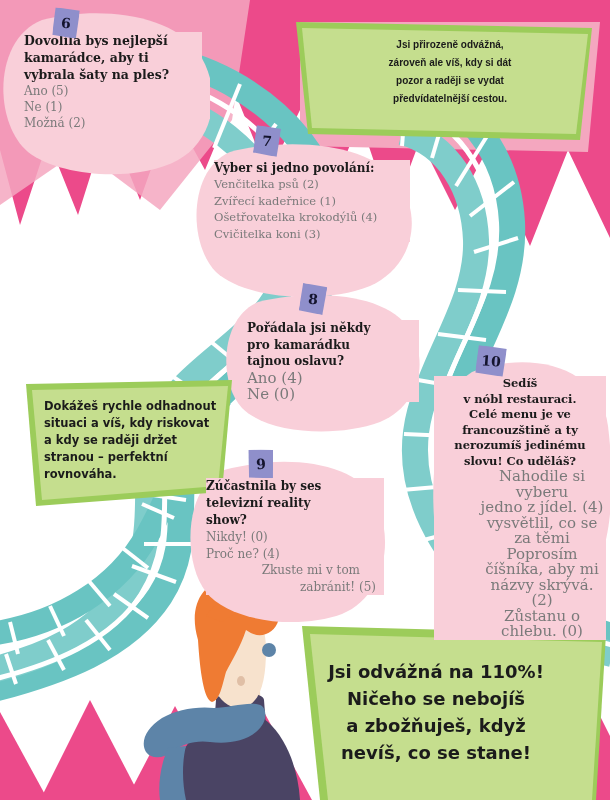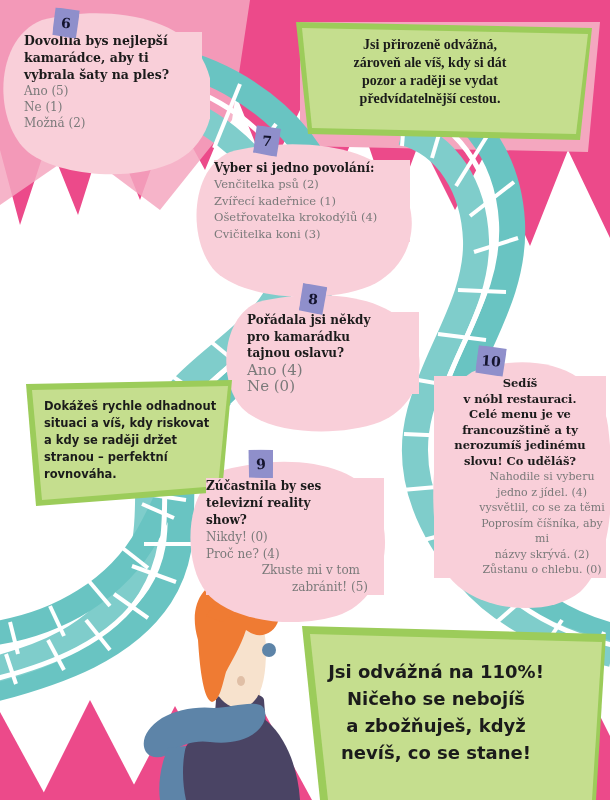--- a/index.html
+++ b/index.html
@@ -211,21 +211,21 @@
       <div>Ano (5)</div>
       <div>Ne (1)</div>
       <div>Možná (2)</div>
     </div>
   </div>
 
   <svg class="greenbox" style="left:288px;top:18px;width:312px;height:124px;z-index:5;" viewBox="0 0 312 124">
     <path fill="#9ccc5a" d="M8,4 L304,10 L292,122 L20,116 Z"></path>
     <path fill="#c5de8e" d="M14,10 L300,16 L288,116 L24,110 Z"></path>
   </svg>
-  <div class="greenbox t-center" style="left:288px;top:36px;width:284px;font-size:14px;line-height:18px;font-family:Liberation Serif, serif;">
+  <div class="greenbox t-center" style="left:308px;top:36px;width:284px;font-size:10px;line-height:18px;font-family:Liberation Sans, sans-serif;">
     <span class="line">Jsi přirozeně odvážná,</span>
     <span class="line">zároveň ale víš, kdy si dát</span>
     <span class="line">pozor a raději se vydat</span>
     <span class="line">předvídatelnější cestou.</span>
   </div>
 
   <svg class="blob-txt" style="left:196px;top:140px;width:218px;height:160px;z-index:4;" viewBox="0 0 218 160">
     <path fill="#f9cfd9" d="M34,12 C96,-4 178,4 204,44 C228,82 214,128 174,146 C130,164 50,160 20,132 C-8,104 -8,30 34,12 Z"></path>
   </svg>
   <div class="badge" style="left:254px;top:126px;transform:rotate(5deg);">7</div>
@@ -238,21 +238,21 @@
       <div>Zvířecí kadeřnice (1)</div>
       <div>Ošetřovatelka krokodýlů (4)</div>
       <div>Cvičitelka koni (3)</div>
     </div>
   </div>
 
   <svg class="blob-txt" style="left:224px;top:292px;width:200px;height:142px;z-index:4;" viewBox="0 0 200 142">
     <path fill="#f9cfd9" d="M34,10 C92,-4 164,2 186,38 C206,72 194,114 156,130 C112,146 44,142 18,116 C-6,90 -4,26 34,10 Z"></path>
   </svg>
   <div class="badge" style="left:300px;top:284px;transform:rotate(6deg);">8</div>
-  <div class="bubble blob-txt t-left" style="left:247px;top:312px;width:172px;font-size:11.5px;line-height:16.5px;">
+  <div class="bubble blob-txt t-left" style="left:247px;top:320px;width:172px;font-size:11.5px;line-height:16.5px;">
     <div class="q" style="font-size:12px;">
       <div>Pořádala jsi někdy</div>
       <div>pro kamarádku</div>
       <div>tajnou oslavu?</div>
     </div>
     <div class="a" style="font-size:15px;line-height:16px;">
       <div>Ano (4)</div>
       <div>Ne (0)</div>
     </div>
   </div>
@@ -263,21 +263,21 @@
   <div class="badge" style="left:476px;top:346px;transform:rotate(4deg);width:30px;">10</div>
   <div class="bubble blob-txt t-center" style="left:434px;top:376px;width:172px;font-size:11px;line-height:15px;">
     <div class="q" style="font-size:11.5px;line-height:15.5px;">
       <div>Sedíš</div>
       <div>v nóbl restauraci.</div>
       <div>Celé menu je ve</div>
       <div>francouzštině a ty</div>
       <div>nerozumíš jedinému</div>
       <div>slovu! Co uděláš?</div>
     </div>
-    <div class="a" style="font-size:11px;line-height:15.5px;padding-left:44px;">
+    <div class="a" style="font-size:15px;line-height:15.5px;padding-left:44px;">
       <div>Nahodile si vyberu</div>
       <div>jedno z jídel. (4)</div>
       <div>vysvětlil, co se za těmi</div>
       <div>Poprosím číšníka, aby mi</div>
       <div>názvy skrývá. (2)</div>
       <div>Zůstanu o chlebu. (0)</div>
     </div>
   </div>
 
   <svg class="greenbox" style="left:20px;top:380px;width:216px;height:132px;z-index:5;" viewBox="0 0 216 132">
@@ -299,21 +299,21 @@
   <div class="bubble blob-txt t-left" style="left:206px;top:478px;width:178px;font-size:11.5px;line-height:17px;">
     <div class="q" style="font-size:12px;">
       <div>Zúčastnila by ses</div>
       <div>televizní reality</div>
       <div>show?</div>
     </div>
     <div class="a" style="font-size:12px;line-height:16.5px;">
       <div>Nikdy! (0)</div>
       <div>Proč ne? (4)</div>
       <div style="text-align:right;padding-right:24px;">Zkuste mi v tom</div>
-      <div style="text-align:right;padding-right:16px;">zabránit! (5)</div>
+      <div style="text-align:right;padding-right:8px;">zabránit! (5)</div>
     </div>
   </div>
 
   <svg class="greenbox" style="left:296px;top:622px;width:314px;height:178px;z-index:5;" viewBox="0 0 314 178">
     <path fill="#9ccc5a" d="M6,4 L310,12 L300,178 L24,178 Z"></path>
     <path fill="#c5de8e" d="M14,12 L306,20 L296,178 L32,178 Z"></path>
   </svg>
   <div class="greenbox t-center" style="left:290px;top:658px;width:292px;font-size:18px;line-height:27px;font-family:'DejaVu Sans',sans-serif;font-weight:bold;">
     <span class="line">Jsi odvážná na 110%!</span>
     <span class="line">Ničeho se nebojíš</span>

